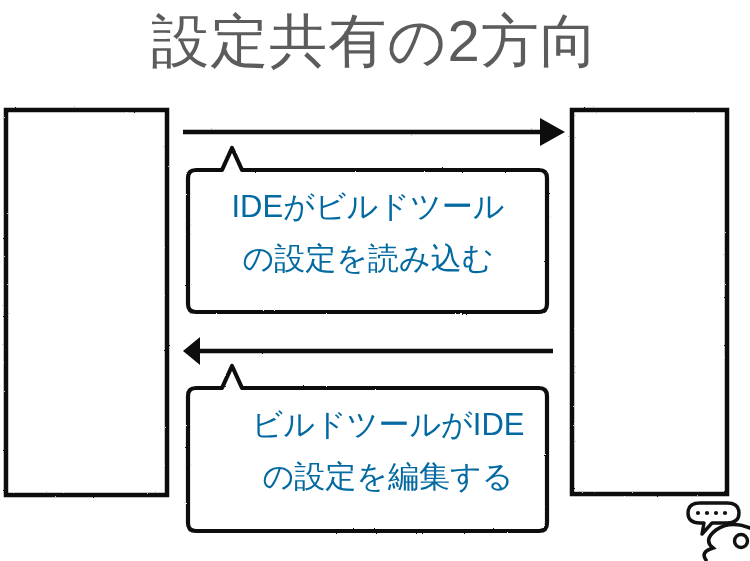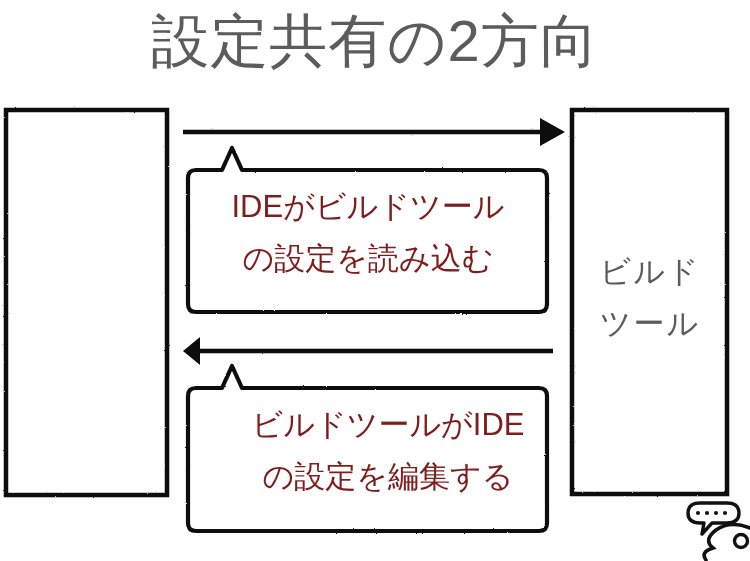--- a/index.html
+++ b/index.html
@@ -67,21 +67,21 @@
     left: 573px;
     top: 246px;
     width: 154px;
     font-size: 31px;
     line-height: 52px;
     letter-spacing: 2px;
   }
 
   .callout-text {
     position: absolute;
-    color: #7f1d1d;
+    color: #0369a1;
     font-size: 31px;
     line-height: 52px;
     text-align: center;
     white-space: pre-line;
     letter-spacing: 0px;
   }
 
   #callout-text-1 {
     left: 190px;
     top: 181px;
@@ -159,22 +159,20 @@
     <g>
       <path d="M 750,528
                Q 730,520 716,530
                Q 703,540 713,548
                Q 700,552 706,560" fill="none" stroke="#111111" stroke-width="3.6" stroke-linecap="round"></path>
       <circle cx="741" cy="541" r="6.5" fill="#ffffff" stroke="#111111" stroke-width="3.4"></circle>
     </g>
   </svg>
 
 
-  <div class="shape-label" id="label-buildtool">ビルド
-ツール</div>
 
   <div class="callout-text" id="callout-text-1">IDEがビルドツール
 の設定を読み込む</div>
 
   <div class="callout-text" id="callout-text-2">ビルドツールがIDE
 の設定を編集する</div>
 
 </div>
 
 </body></html>

